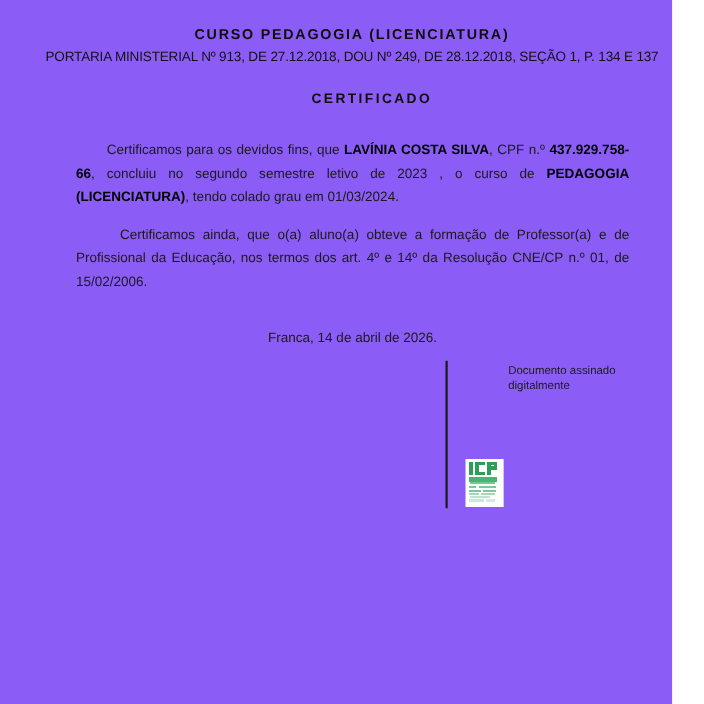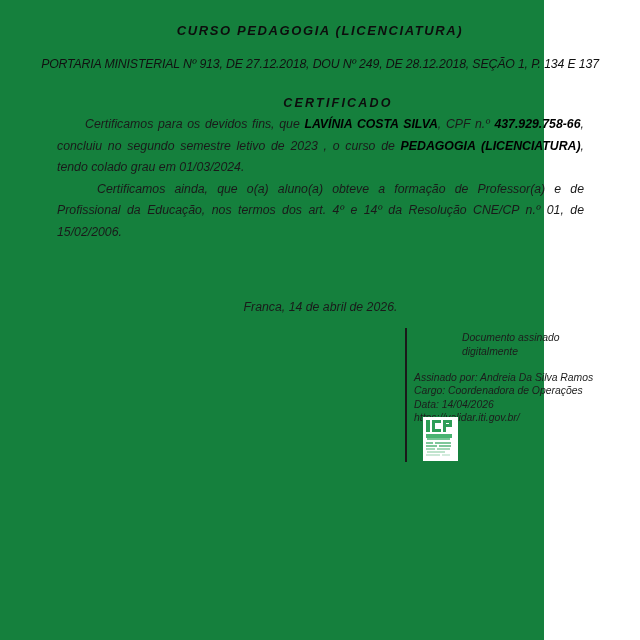--- a/index.html
+++ b/index.html
@@ -12,24 +12,23 @@
     width: 640px;
     height: 640px;
     overflow: hidden;
     font-family: "Liberation Sans", sans-serif;
     color: #111111;
     -webkit-font-smoothing: antialiased;
   }
 
   .page {
     position: relative;
-    width: 544px;
+    width: 611px;
     height: 640px;
-    background: #15803d;
-    font-style: italic;
+    background: #8b5cf6;
   }
 
   
   .header {
     position: absolute;
     left: 0;
     top: 22px;
     width: 640px;
     text-align: center;
   }
@@ -39,21 +38,21 @@
     letter-spacing: 1.6px;
     line-height: 17px;
     color: #0d0d0d;
     white-space: nowrap;
   }
   .portaria-line {
     font-size: 12.3px;
     font-weight: normal;
     letter-spacing: -0.15px;
     line-height: 18px;
-    margin-top: 16px;
+    margin-top: 3px;
     color: #111111;
     white-space: nowrap;
   }
   .certificado-heading {
     font-size: 12.5px;
     font-weight: bold;
     letter-spacing: 2.2px;
     margin-top: 23px;
     color: #0d0d0d;
     padding-left: 36px;
@@ -65,21 +64,21 @@
     left: 57px;
     top: 114px;
     width: 527px;
   }
   .para {
     font-size: 12.3px;
     line-height: 21.5px;
     text-align: justify;
     text-justify: inter-word;
     color: #1a1a1a;
-    margin: 0;
+    margin: 12px;
   }
   .para + .para {
     margin-top: 0px;
   }
   .indent-1 { text-indent: 28px; }
   .indent-2 { text-indent: 40px; }
   .indent-3 { text-indent: 30px; }
   .para b { font-weight: bold; color: #000; }
 
   
@@ -161,26 +160,20 @@
   </div>
 
   <div class="place-date">Franca, 14 de abril de 2026.</div>
 
   <div class="sig-block">
     <div class="sig-rule"></div>
 
     <div class="sig-content">
       <div class="sig-heading">Documento assinado digitalmente</div>
 
-      <div class="sig-details">
-        <div>Assinado por: Andreia Da Silva Ramos</div>
-        <div>Cargo: Coordenadora de Operações</div>
-        <div>Data: 14/04/2026</div>
-        <div>https://validar.iti.gov.br/</div>
-      </div>
 
       <div class="icp-logo">
         <svg width="35" height="44" viewBox="0 0 35 44" xmlns="http://www.w3.org/2000/svg" shape-rendering="crispEdges">
           <rect x="0" y="0" width="35" height="44" fill="#ffffff"></rect>
           <g fill="#2e9e57">
 
             <rect x="3" y="3" width="4" height="12"></rect>
 
             <rect x="9" y="3" width="9" height="3"></rect>
             <rect x="9" y="3" width="3" height="12"></rect>

